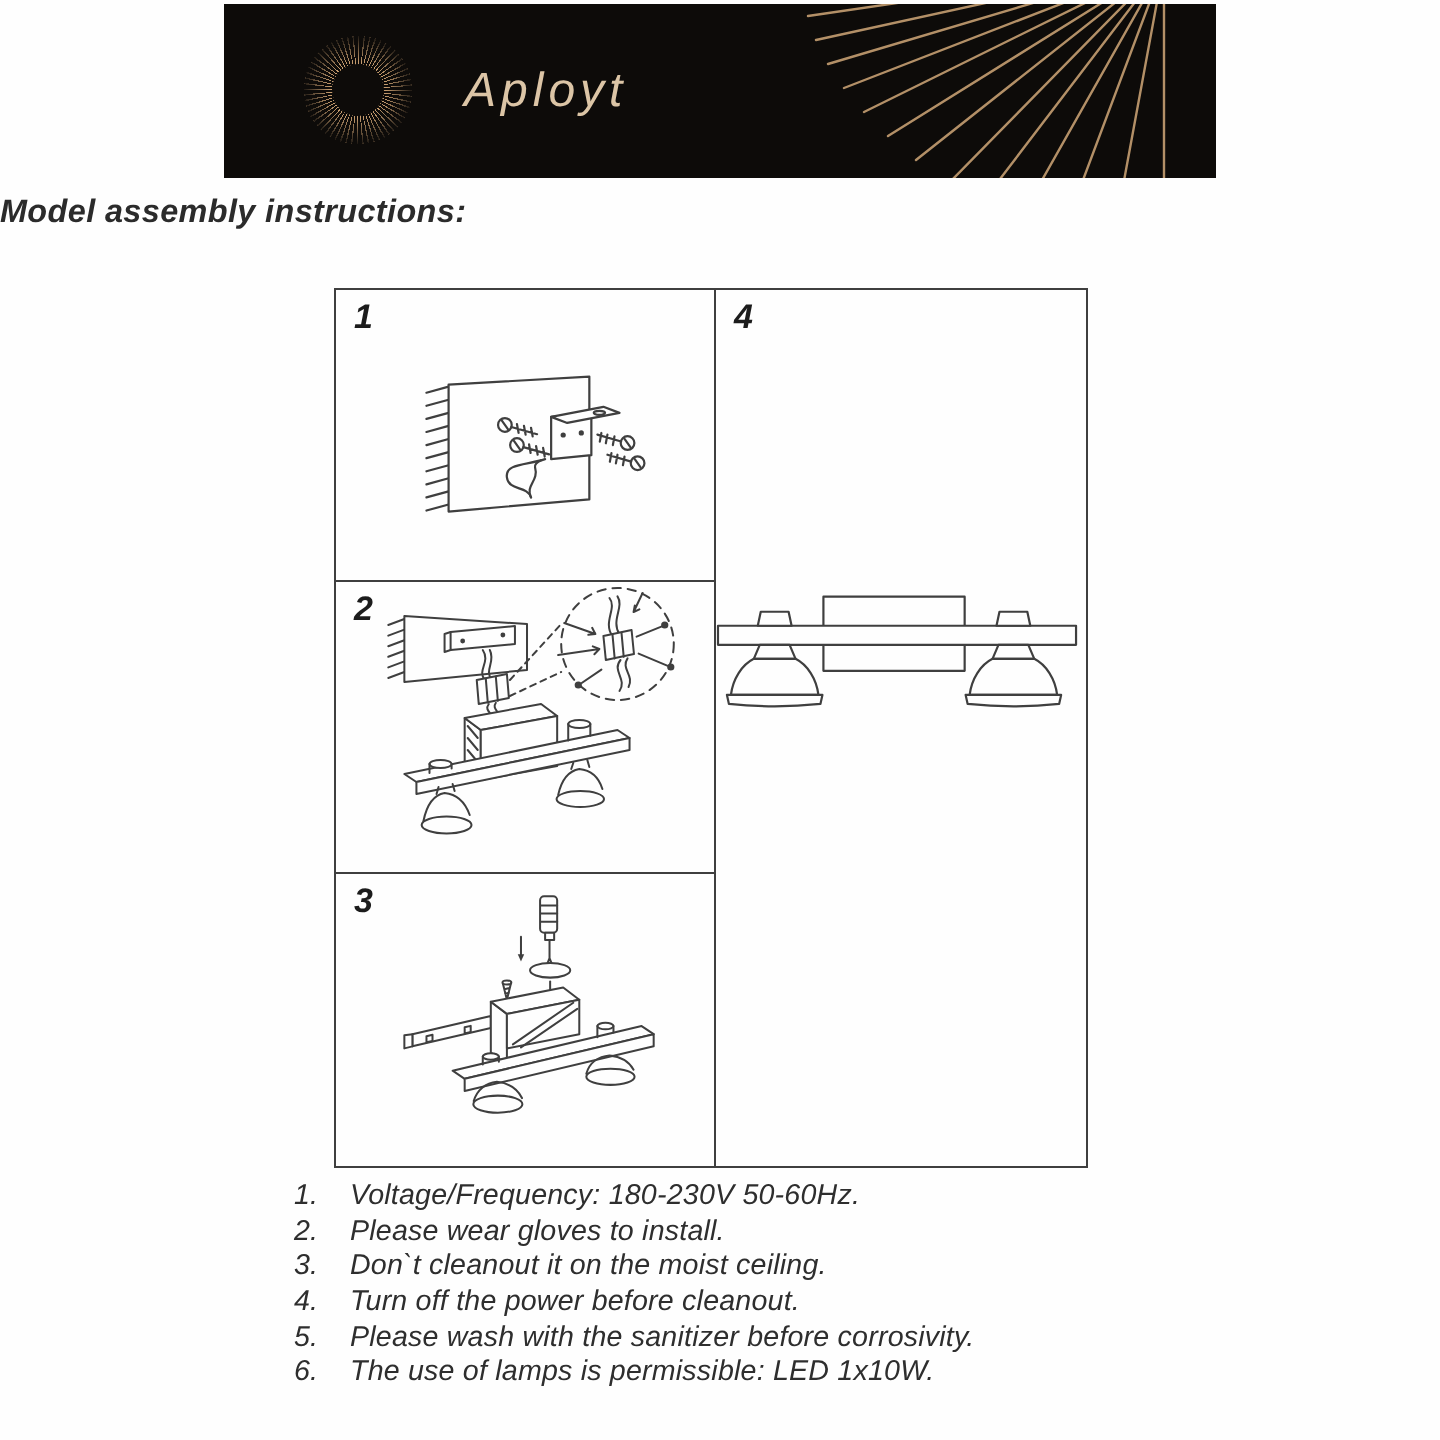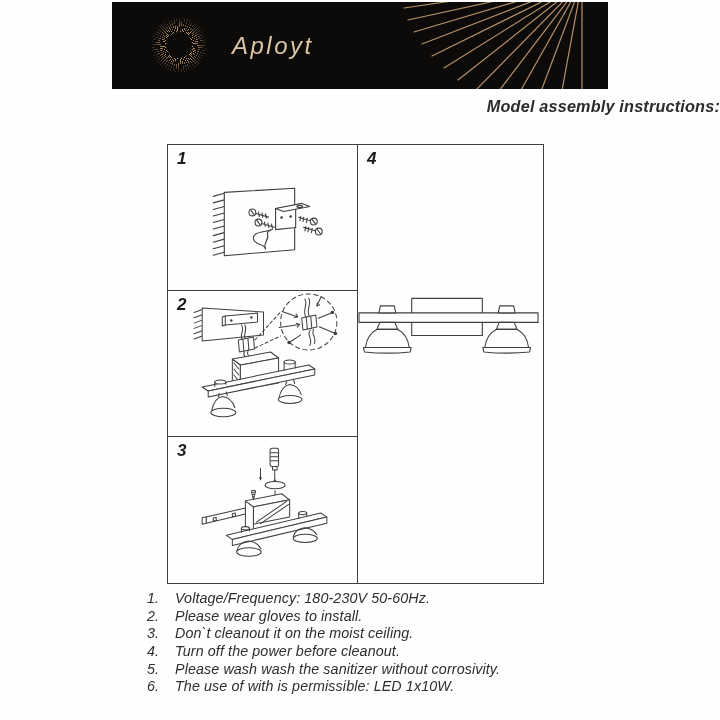--- a/index.html
+++ b/index.html
@@ -12,21 +12,21 @@
     background:repeating-conic-gradient(var(--accent,#c49b6e) 0deg 1.6deg, rgba(0,0,0,0) 1.6deg 6deg);}
   .sunburst::before{content:"";position:absolute;inset:0;border-radius:50%;
     background:radial-gradient(circle closest-side, rgba(13,11,9,0) 52%, rgba(13,11,9,0.9) 100%);}
   .sunburst::after{content:"";position:absolute;left:50%;top:50%;width:26px;height:26px;transform:translate(-50%,-50%);
     border-radius:50%;background:var(--banner-bg,#0d0b09);}
   .brand{position:absolute;left:120px;top:0;height:100%;display:flex;align-items:center;
     font-size:24px;font-weight:300;letter-spacing:2.5px;color:var(--brand,#dcc5a6);}
   .rays{position:absolute;right:0;top:0;}
 
   
-  .titles{position:absolute;left:0;top:97px;width:720px;text-align:right;line-height:19.5px;}
+  .titles{position:absolute;left:0;top:97px;width:720px;text-align:left;line-height:19.5px;}
   .titles .t1,.titles .t2{font-size:16.2px;font-weight:600;letter-spacing:0.2px;color:var(--ink,#2b2b2b);}
 
   
   .steps{position:absolute;left:167px;top:144px;width:377px;height:440px;box-sizing:border-box;
     border:1.6px solid var(--line,#3f3f3f);display:grid;grid-template-columns:190px 1fr;grid-template-rows:1fr 1fr 1fr;}
   .cell{position:relative;background:#fefefe;}
   .cell.c1{grid-area:1/1;border-right:1.6px solid var(--line,#3f3f3f);border-bottom:1.6px solid var(--line,#3f3f3f);}
   .cell.c2{grid-area:2/1;border-right:1.6px solid var(--line,#3f3f3f);border-bottom:1.6px solid var(--line,#3f3f3f);}
   .cell.c3{grid-area:3/1;border-right:1.6px solid var(--line,#3f3f3f);}
   .cell.c4{grid-area:1/2/4/3;}
@@ -265,21 +265,21 @@
     <div class="note-row">
       <span>3.</span>
       <span>Don`t cleanout it on the moist ceiling.</span>
     </div>
     <div class="note-row">
       <span>4.</span>
       <span>Turn off the power before cleanout.</span>
     </div>
     <div class="note-row">
       <span>5.</span>
-      <span>Please wash wash the sanitizer without corrosivity.</span>
+      <span>Please wash with the sanitizer before corrosivity.</span>
     </div>
     <div class="note-row">
       <span>6.</span>
-      <span>The use of with is permissible: LED 1x10W.</span>
+      <span>The use of lamps is permissible: LED 1x10W.</span>
     </div>
   </div>
 
 </div>
 
 </body></html>

